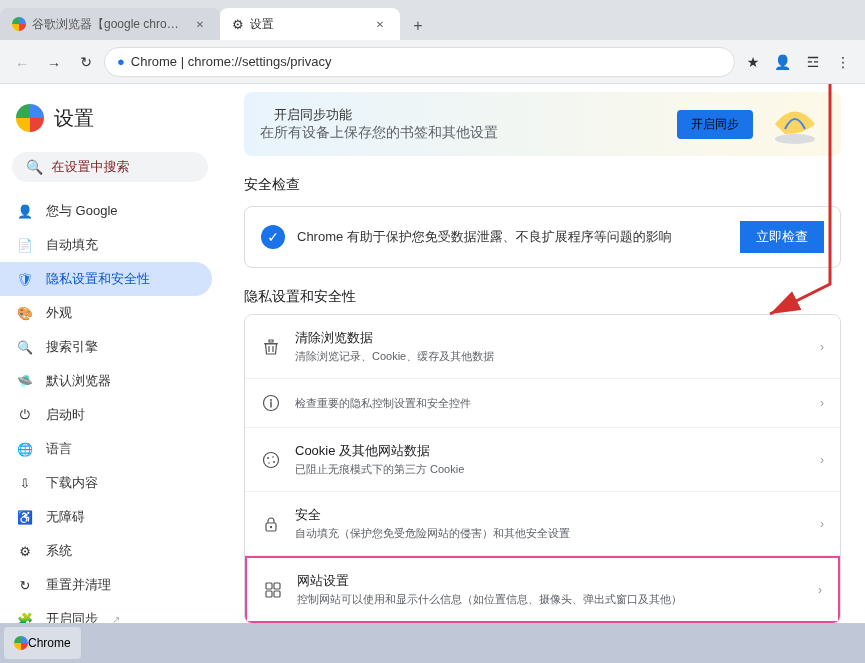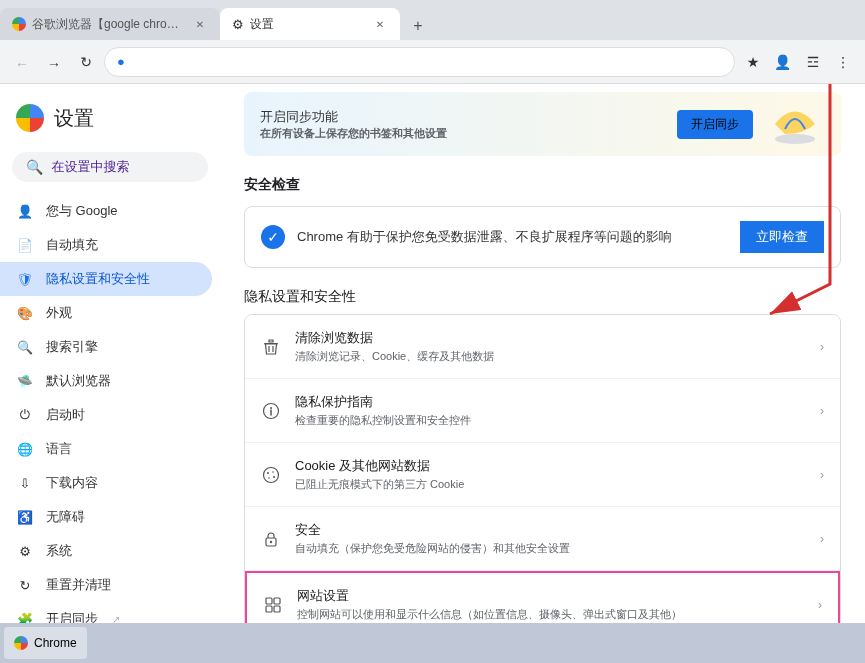--- a/index.html
+++ b/index.html
@@ -32,21 +32,21 @@
     .chrome-logo { width: 28px; height: 28px; border-radius: 50%; background: conic-gradient(#4285f4 0deg 90deg, #ea4335 90deg 180deg, #fbbc05 180deg 270deg, #34a853 270deg 360deg); }
     .sidebar-title { font-size: 20px; font-weight: 400; color: #202124; }
 
     .sidebar-item { display: flex; align-items: center; gap: 12px; padding: 8px 16px; cursor: pointer; border-radius: 0 20px 20px 0; margin-right: 8px; color: #333; font-size: 13px; }
     .sidebar-item.active { background: #d3e3fd; color: #0b57d0; font-weight: 500; }
     .sidebar-icon { width: 18px; height: 18px; display: flex; align-items: center; justify-content: center; flex-shrink: 0; }
 
     
     .main-content { flex: 1; overflow-y: auto; padding: 0; background: #fff; }
 
-    .section-title { font-size: 14px; font-weight: 700; color: #202124; margin: 0 24px 12px; padding-top: 4px; }
+    .section-title { font-size: 14px; font-weight: 400; color: #202124; margin: 0 24px 12px; padding-top: 4px; }
 
     .safety-check { margin: 0 24px 20px; border: 1px solid #dadce0; border-radius: 8px; padding: 14px 16px; display: flex; align-items: center; gap: 12px; }
     .safety-icon { width: 24px; height: 24px; border-radius: 50%; background: #1a73e8; display: flex; align-items: center; justify-content: center; color: #fff; font-size: 14px; flex-shrink: 0; }
     .safety-text { flex: 1; font-size: 13px; color: #333; }
     .check-btn { background: #1a73e8; color: #fff; border: none; border-radius: 0; padding: 7px 16px; font-size: 13px; cursor: pointer; white-space: nowrap; }
 
     .privacy-section-title { font-size: 14px; font-weight: 500; color: #202124; margin: 0 24px 8px; }
 
     .settings-list { margin: 0 24px; border: 1px solid #dadce0; border-radius: 8px; overflow: hidden; }
     .settings-item { display: flex; align-items: center; gap: 14px; padding: 14px 16px; border-bottom: 1px solid #f0f0f0; cursor: pointer; background: #fff; position: relative; }
@@ -78,41 +78,42 @@
     </div>
     <div class="tab-new">+</div>
   </div>
 
   <div class="toolbar">
     <div class="nav-btn disabled">←</div>
     <div class="nav-btn">→</div>
     <div class="nav-btn">↻</div>
     <div class="address-bar">
       <span style="color:#1a73e8; font-size:13px;">●</span>
+      <span class="url-text">Chrome  |  chrome://settings/privacy</span>
     </div>
     <div class="toolbar-actions">
       <div class="nav-btn">★</div>
       <div class="nav-btn">👤</div>
       <div class="nav-btn">☲</div>
       <div class="nav-btn">⋮</div>
     </div>
   </div>
 
   <div class="page-content">
 
     <div class="sidebar">
       <div class="sidebar-header">
         <div class="chrome-logo"></div>
         <span class="sidebar-title">设置</span>
       </div>
 
       <div style="padding: 4px 12px 12px; position: relative;">
         <div style="display:flex; align-items:center; gap:8px; background:#f1f3f4; border-radius:20px; padding: 6px 14px;">
           <span style="color:#5f6368; font-size:14px;">🔍</span>
-          <span style="color:#4c1d95; font-size:13px;">在设置中搜索</span>
+          <span style="color:#7f1d1d; font-size:13px;">在设置中搜索</span>
         </div>
       </div>
 
       <div class="sidebar-item">
         <div class="sidebar-icon">👤</div>
         <span>您与 Google</span>
       </div>
       <div class="sidebar-item">
         <div class="sidebar-icon">📄</div>
         <span>自动填充</span>
@@ -163,22 +164,22 @@
         <span style="font-size:10px; color:#aaa; margin-left:2px;">↗</span>
       </div>
 
     </div>
 
     <div class="main-content">
       <div class="settings-scroll-area">
 
         <div style="background: linear-gradient(to right, #e8f4fd, #fef9e7); margin: 8px 24px 16px; border-radius: 8px; padding: 12px 16px; display: flex; align-items: center; gap: 12px; min-height: 50px;">
           <div style="flex:1;">
-            <div style="font-size: 13px; color: #333; font-weight: 500;">开启同步功能</div>
-            <div style="font-size: 11px; color: #5f6368; font-weight: bold;">在所有设备上保存您的书签和其他设置</div>
+            <div style="font-size: 13px; color: #333; font-weight: 500; margin-left: 14px;">开启同步功能</div>
+            <div style="font-size: 14px; color: #5f6368;">在所有设备上保存您的书签和其他设置</div>
           </div>
           <button style="background:#1a73e8; color:#000000; border:none; border-radius:4px; padding:6px 14px; font-size:12px; cursor:pointer;">开启同步</button>
           <div style="width: 60px; height: 40px; position: relative;">
             <svg width="60" height="40" viewBox="0 0 60 40">
               <ellipse cx="30" cy="35" rx="20" ry="5" fill="#dadce0"></ellipse>
               <path d="M10,20 Q30,-5 50,20 Q40,30 20,30 Z" fill="#fbbc05" opacity="0.6"></path>
               <path d="M20,25 Q30,5 40,25" stroke="#4285f4" stroke-width="2" fill="none"></path>
             </svg>
           </div>
         </div>
@@ -214,21 +215,20 @@
 
             <div class="settings-item">
               <div class="settings-item-icon">
                 <svg width="18" height="18" viewBox="0 0 18 18" fill="none">
                   <circle cx="9" cy="9" r="7.5" stroke="#555" stroke-width="1.2"></circle>
                   <circle cx="9" cy="6" r="1" fill="#555"></circle>
                   <line x1="9" y1="8" x2="9" y2="13" stroke="#555" stroke-width="1.5" stroke-linecap="round"></line>
                 </svg>
               </div>
               <div class="settings-item-content">
-                <div class="settings-item-title">隐私保护指南</div>
                 <div class="settings-item-desc">检查重要的隐私控制设置和安全控件</div>
               </div>
               <span class="settings-item-arrow">›</span>
             </div>
 
             <div class="settings-item">
               <div class="settings-item-icon">
                 <svg width="18" height="18" viewBox="0 0 18 18" fill="none">
                   <circle cx="9" cy="9" r="7.5" stroke="#555" stroke-width="1.2"></circle>
                   <circle cx="6" cy="7" r="1" fill="#555"></circle>
@@ -286,19 +286,19 @@
             <path d="M 80 20 L 80 280 L 20 310" stroke="#d32f2f" stroke-width="3" fill="none" marker-end="url(#arrowhead)"></path>
           </svg>
 
         </div>
 
       </div>
     </div>
   </div>
 
   <div style="height:40px; background:#c0c8d8; display:flex; align-items:center; padding: 0 4px; gap:2px; flex-shrink:0;">
-    <div style="display:flex; align-items:center; gap:6px; padding: 4px 10px; background: rgba(255,255,255,0.4); border-radius:4px; font-size:12px; color:#000; height:32px; cursor:pointer;">
+    <div style="display:flex; align-items:center; padding: 4px 10px; background: rgba(255,255,255,0.4); border-radius:4px; font-size:12px; color:#000; height:32px; cursor:pointer;">
       <div style="width:14px; height:14px; border-radius:50%; background: conic-gradient(#4285f4 0deg 90deg, #ea4335 90deg 180deg, #fbbc05 180deg 270deg, #34a853 270deg 360deg);"></div>
       <span>Chrome</span>
     </div>
   </div>
 
 </div>
 
 </body></html>

